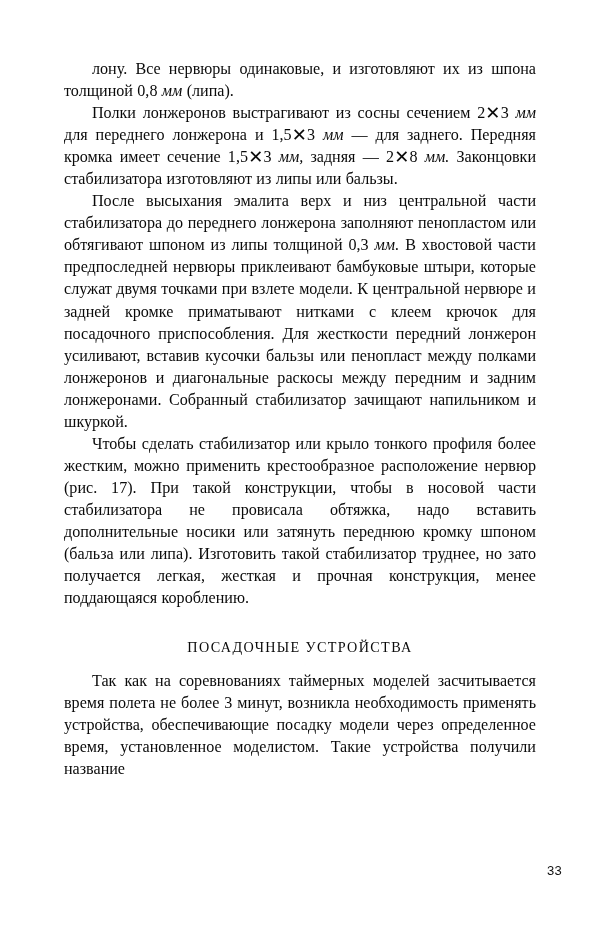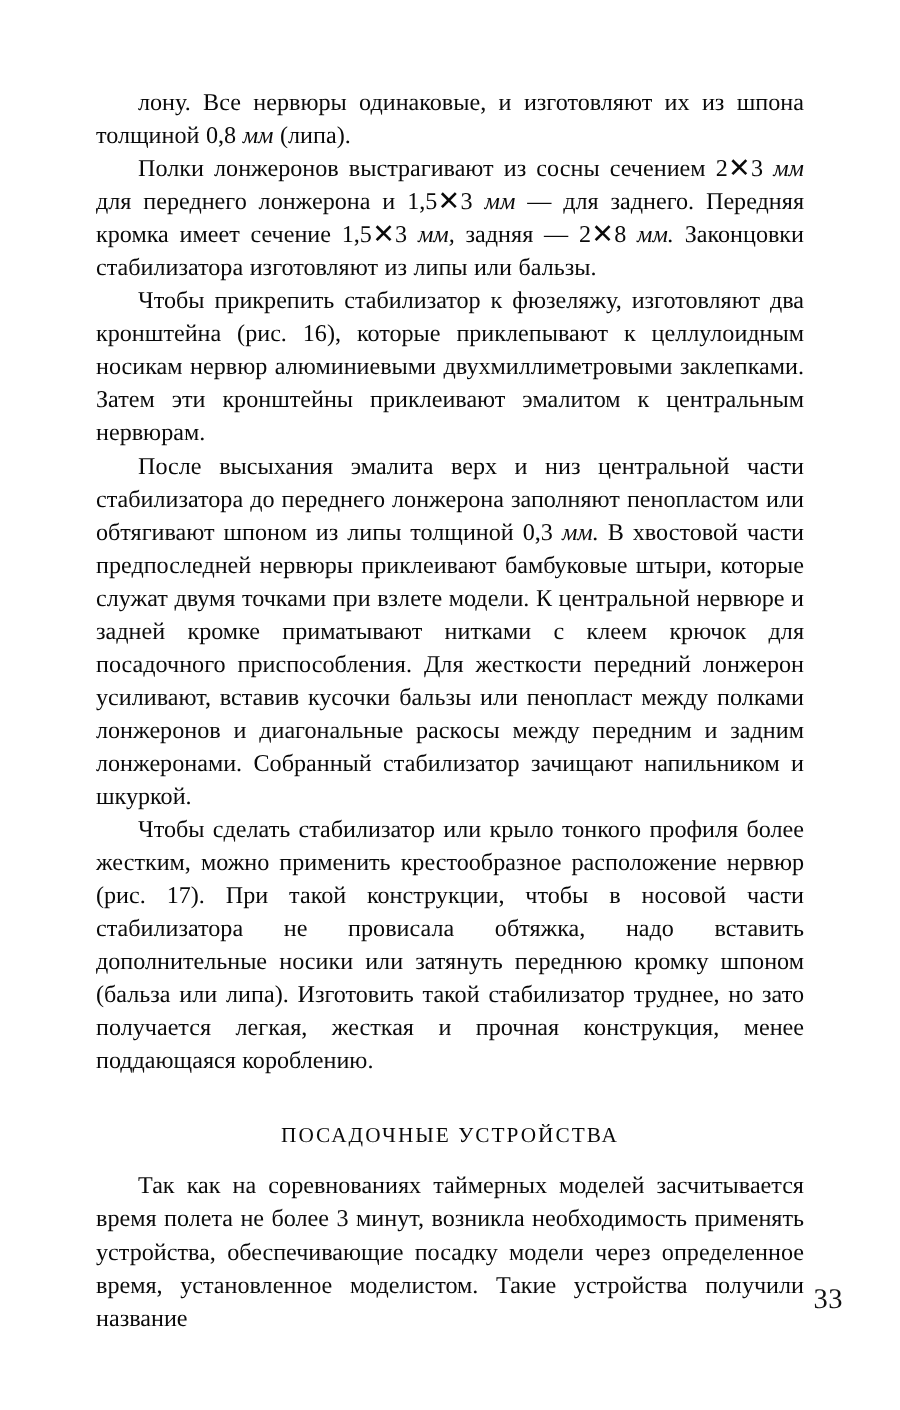--- a/index.html
+++ b/index.html
@@ -60,38 +60,37 @@
     font-size: 1.12em;
     line-height: 0;
     vertical-align: -0.035em;
     padding: 0 0.01em;
   }
 
   .pagenum {
     position: absolute;
     right: 38px;
     bottom: 62px;
-    font-family: Liberation Serif, serif;
-    font-size: 19px;
+    font-family: Liberation Sans, sans-serif;
+    font-size: 13px;
     color: #111111;
     letter-spacing: 0.3px;
   }
 </style>
 </head>
 <body>
 
 <div class="page">
 
   <div class="textblock">
 
     <p class="para"><span>лону. Все нервюры одинаковые, и изготовляют их из шпона толщиной 0,8 </span><span class="ital">мм</span><span> (липа).</span></p>
 
     <p class="para"><span>Полки лонжеронов выстрагивают из сосны сечением 2</span><span class="mult">✕</span><span>3 </span><span class="ital">мм</span><span> для переднего лонжерона и 1,5</span><span class="mult">✕</span><span>3 </span><span class="ital">мм</span><span> — для заднего. Передняя кромка имеет сечение 1,5</span><span class="mult">✕</span><span>3 </span><span class="ital">мм,</span><span> задняя — 2</span><span class="mult">✕</span><span>8 </span><span class="ital">мм.</span><span> Законцовки стабилизатора изготовляют из липы или бальзы.</span></p>
 
-    <p class="para">Чтобы прикрепить стабилизатор к фюзеляжу, изготовляют два кронштейна (рис. 16), которые приклепывают к целлулоидным носикам нервюр алюминиевыми двухмиллиметровыми заклепками. Затем эти кронштейны приклеивают эмалитом к центральным нервюрам.</p>
 
     <p class="para"><span>После высыхания эмалита верх и низ центральной части стабилизатора до переднего лонжерона заполняют пенопластом или обтягивают шпоном из липы толщиной 0,3 </span><span class="ital">мм.</span><span> В хвостовой части предпоследней нервюры приклеивают бамбуковые штыри, которые служат двумя точками при взлете модели. К центральной нервюре и задней кромке приматывают нитками с клеем крючок для посадочного приспособления. Для жесткости передний лонжерон усиливают, вставив кусочки бальзы или пенопласт между полками лонжеронов и диагональные раскосы между передним и задним лонжеронами. Собранный стабилизатор зачищают напильником и шкуркой.</span></p>
 
     <p class="para">Чтобы сделать стабилизатор или крыло тонкого профиля более жестким, можно применить  крестообразное расположение нервюр (рис. 17). При такой конструкции, чтобы в носовой части стабилизатора не провисала обтяжка, надо вставить дополнительные носики или затянуть переднюю кромку шпоном (бальза или липа). Изготовить такой стабилизатор труднее, но зато получается легкая, жесткая и прочная конструкция, менее поддающаяся короблению.</p>
 
     <p class="heading">ПОСАДОЧНЫЕ УСТРОЙСТВА</p>
 
     <p class="para">Так как на соревнованиях таймерных моделей засчитывается время полета не более 3 минут, возникла необходимость применять  устройства, обеспечивающие посадку модели через определенное время, установленное моделистом. Такие устройства получили название</p>
 
   </div>

